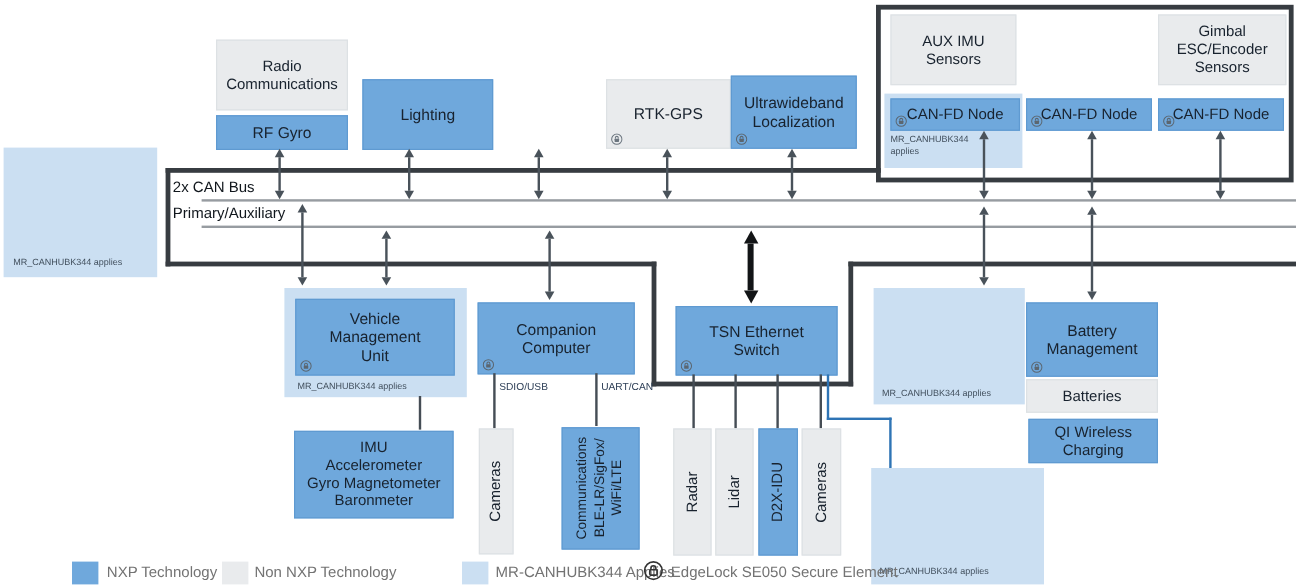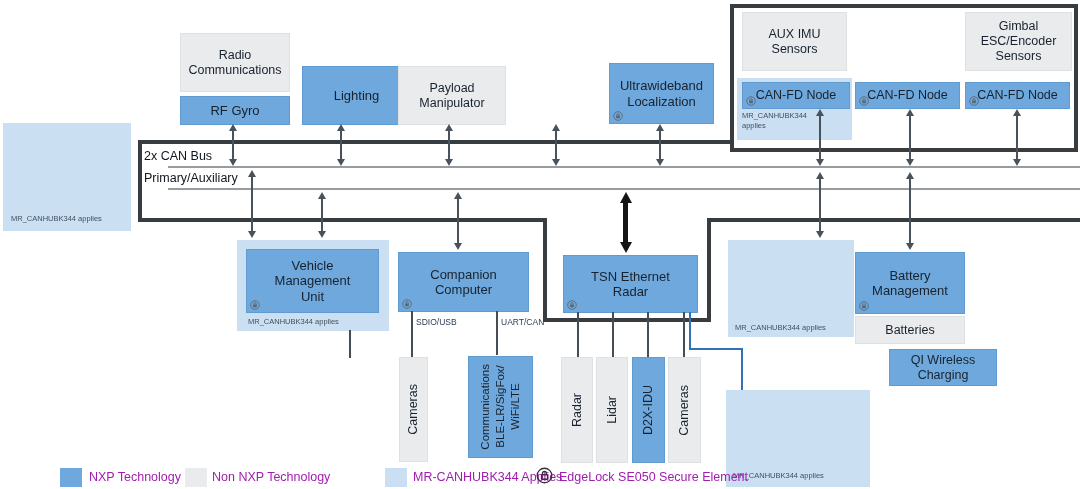--- a/index.html
+++ b/index.html
@@ -24,21 +24,21 @@
   .tarr{position:absolute;width:0;border-left:5px solid #121416}
   .tarr::before{content:"";position:absolute;top:-11px;left:-8.5px;width:0;height:0;
      border-left:6px solid transparent;border-right:6px solid transparent;border-bottom:11px solid #121416}
   .tarr::after{content:"";position:absolute;bottom:-11px;left:-8.5px;width:0;height:0;
      border-left:6px solid transparent;border-right:6px solid transparent;border-top:11px solid #121416}
   .bl{position:absolute;background:#2E74B5}
   .vbox{writing-mode:vertical-rl;transform:rotate(180deg);font-size:12.5px;line-height:1.3}
   .lockb{position:absolute;left:3px;bottom:2px;width:10px;height:10px}
   .port{position:absolute;font-size:8.5px;color:#2f4058}
   .sw{position:absolute;width:22px;height:19px}
-  .lg{position:absolute;font-size:12.5px;color:#a21caf}
+  .lg{position:absolute;font-size:12.5px;color:#737373}
   .stack{box-shadow:-4px 4px 0 #9CC2E5,-8px 8px 0 #C6DCF2}
   .hash{color:#98A3AE}
   .f12{font-size:12.5px}.f14{font-size:14px}.f11{font-size:11.5px}
 </style>
 </head>
 <body>
 
 <div id="canvas">
 
   <div class="thick" style="left:138px;top:140px;width:596px;height:4px"></div>
@@ -56,23 +56,29 @@
   <div class="blabel" style="left:144px;top:149px">2x CAN Bus</div>
   <div class="blabel" style="left:144px;top:171px">Primary/Auxiliary</div>
 
   <div class="cont" style="left:3px;top:123px;width:128px;height:108px"></div>
   <div class="note" style="left:11px;top:214px">MR_CANHUBK344 applies</div>
 
   <div class="b gray f12" style="left:180px;top:33px;width:108px;height:57px">Radio
 Communications</div>
   <div class="b blue" style="left:180px;top:96px;width:108px;height:27px">RF Gyro</div>
   <div class="b blue" style="left:302px;top:66px;width:107px;height:57px">Lighting</div>
-  <div class="b gray f12" style="left:398px;top:66px;width:106px;height:57px">Payload
-Manipulator</div>
-
+
+  <div class="b gray" style="left:505px;top:66px;width:102px;height:56px">
+    <span>RTK-GPS</span>
+    <svg class="lockb" viewBox="0 0 14 14">
+        <circle cx="7" cy="7" r="6" fill="none" stroke="#6B757F" stroke-width="1.2"></circle>
+        <path d="M5.3 6.6 V5.4 a1.7 1.7 0 0 1 3.4 0 V6.6" fill="none" stroke="#6B757F" stroke-width="1.2"></path>
+        <rect x="4.4" y="6.4" width="5.2" height="3.8" rx="0.7" fill="#6B757F"></rect>
+      </svg>
+  </div>
   <div class="b blue" style="left:609px;top:63px;width:103px;height:59px">
     <span>Ultrawideband
 Localization</span>
     <svg class="lockb" viewBox="0 0 14 14">
         <circle cx="7" cy="7" r="6" fill="none" stroke="#5B6670" stroke-width="1.2"></circle>
         <path d="M5.3 6.6 V5.4 a1.7 1.7 0 0 1 3.4 0 V6.6" fill="none" stroke="#5B6670" stroke-width="1.2"></path>
         <rect x="4.4" y="6.4" width="5.2" height="3.8" rx="0.7" fill="#5B6670"></rect>
       </svg>
   </div>
 
@@ -146,58 +152,62 @@
 Computer</span>
     <svg class="lockb" viewBox="0 0 14 14">
         <circle cx="7" cy="7" r="6" fill="none" stroke="#5B6670" stroke-width="1.2"></circle>
         <path d="M5.3 6.6 V5.4 a1.7 1.7 0 0 1 3.4 0 V6.6" fill="none" stroke="#5B6670" stroke-width="1.2"></path>
         <rect x="4.4" y="6.4" width="5.2" height="3.8" rx="0.7" fill="#5B6670"></rect>
       </svg>
   </div>
 
   <div class="b blue" style="left:563px;top:255px;width:133px;height:56px">
     <span>TSN Ethernet
-Radar</span>
+Switch</span>
     <svg class="lockb" viewBox="0 0 14 14">
         <circle cx="7" cy="7" r="6" fill="none" stroke="#5B6670" stroke-width="1.2"></circle>
         <path d="M5.3 6.6 V5.4 a1.7 1.7 0 0 1 3.4 0 V6.6" fill="none" stroke="#5B6670" stroke-width="1.2"></path>
         <rect x="4.4" y="6.4" width="5.2" height="3.8" rx="0.7" fill="#5B6670"></rect>
       </svg>
   </div>
 
   <div class="cont" style="left:728px;top:240px;width:126px;height:97px"></div>
   <div class="note" style="left:735px;top:323px">MR_CANHUBK344 applies</div>
 
   <div class="b blue" style="left:855px;top:252px;width:108px;height:60px">
     <span>Battery
 Management</span>
     <svg class="lockb" viewBox="0 0 14 14">
         <circle cx="7" cy="7" r="6" fill="none" stroke="#5B6670" stroke-width="1.2"></circle>
         <path d="M5.3 6.6 V5.4 a1.7 1.7 0 0 1 3.4 0 V6.6" fill="none" stroke="#5B6670" stroke-width="1.2"></path>
         <rect x="4.4" y="6.4" width="5.2" height="3.8" rx="0.7" fill="#5B6670"></rect>
       </svg>
   </div>
   <div class="b gray f12" style="left:855px;top:316px;width:108px;height:26px">Batteries</div>
-  <div class="b blue f12" style="left:889px;top:349px;width:106px;height:35px">QI Wireless
+  <div class="b blue f12" style="left:857px;top:349px;width:106px;height:35px">QI Wireless
 Charging</div>
 
   <div class="ln" style="left:411px;top:311px;height:46px"></div>
   <div class="ln" style="left:496px;top:311px;height:44px"></div>
   <div class="ln" style="left:349px;top:330px;height:28px"></div>
   <div class="ln" style="left:577px;top:312px;height:45px"></div>
   <div class="ln" style="left:612px;top:312px;height:45px"></div>
   <div class="ln" style="left:647px;top:312px;height:45px"></div>
   <div class="ln" style="left:683px;top:312px;height:45px"></div>
   <div class="port" style="left:416px;top:317px">SDIO/USB</div>
   <div class="port" style="left:501px;top:317px">UART/CAN</div>
 
   <div class="bl" style="left:689px;top:312px;width:2px;height:38px"></div>
   <div class="bl" style="left:689px;top:348px;width:54px;height:2px"></div>
   <div class="bl" style="left:741px;top:348px;width:2px;height:44px"></div>
 
+  <div class="b blue f12" style="left:245px;top:359px;width:131px;height:71px">IMU
+Accelerometer
+Gyro Magnetometer
+Baronmeter</div>
   <div class="b gray" style="left:399px;top:357px;width:27px;height:103px"><span class="vbox">Cameras</span></div>
   <div class="b blue" style="left:468px;top:356px;width:63px;height:100px"><span class="vbox f11">Communications
 BLE-LR/SigFox/
 WiFi/LTE</span></div>
   <div class="b gray" style="left:561px;top:357px;width:30px;height:104px"><span class="vbox">Radar</span></div>
   <div class="b gray" style="left:596px;top:357px;width:30px;height:104px"><span class="vbox">Lidar</span></div>
   <div class="b blue" style="left:632px;top:357px;width:31px;height:104px"><span class="vbox">D2X-IDU</span></div>
   <div class="b gray" style="left:668px;top:357px;width:31px;height:104px"><span class="vbox">Cameras</span></div>
 
   <div class="cont" style="left:726px;top:390px;width:144px;height:97px"></div>

